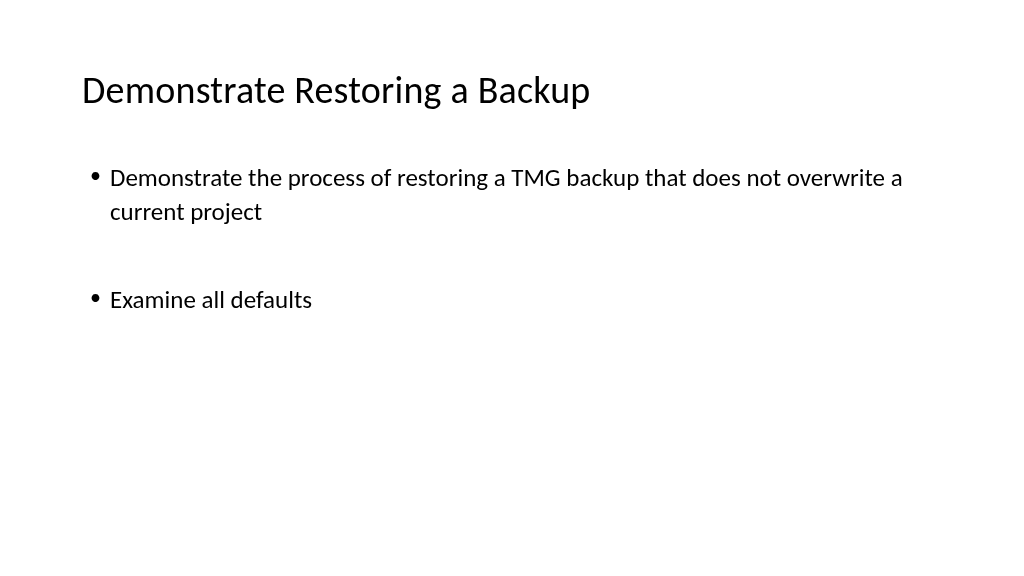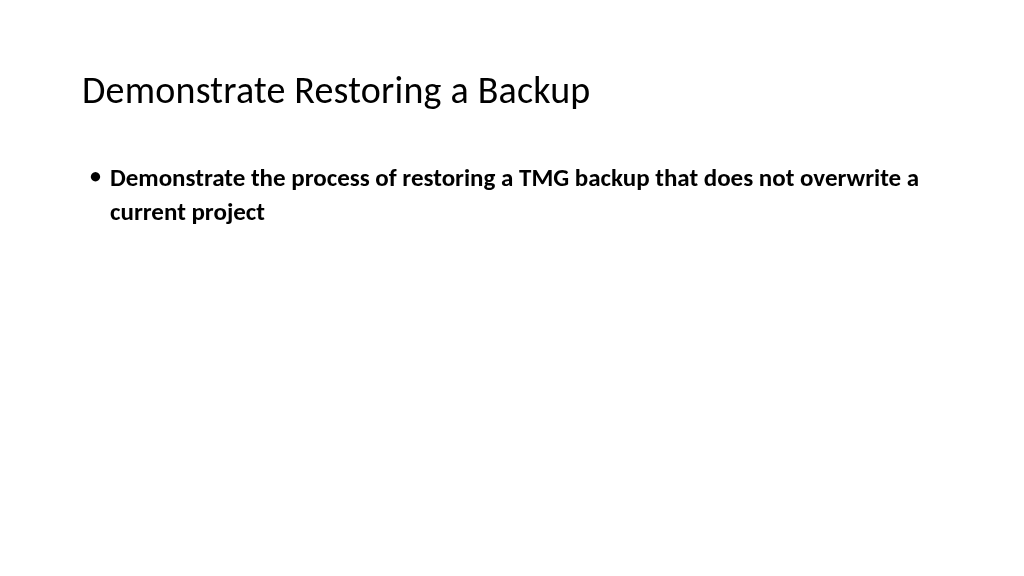--- a/index.html
+++ b/index.html
@@ -19,21 +19,20 @@
     .slide-title {
       font-size: 38px;
       font-weight: 400;
       color: #000000;
       margin-bottom: 48px;
       letter-spacing: 0.2px;
     }
     .bullet-list {
       list-style: none;
       padding-left: 0;
-      font-weight: bold;
     }
     .bullet-item {
       font-size: 25px;
       line-height: 1.35;
       color: #000000;
       position: relative;
       padding-left: 24px;
       margin-bottom: 4px;
     }
     .bullet-item::before {
@@ -48,13 +47,14 @@
     }
   </style>
 </head>
 <body>
 
 <h1 class="slide-title">Demonstrate Restoring a Backup</h1>
 
 <ul class="bullet-list">
   <li class="bullet-item">Demonstrate the process of restoring a TMG backup that does not overwrite a current project</li>
   <li class="bullet-spacer"></li>
+  <li class="bullet-item">Examine all defaults</li>
 </ul>
 
 </body></html>

